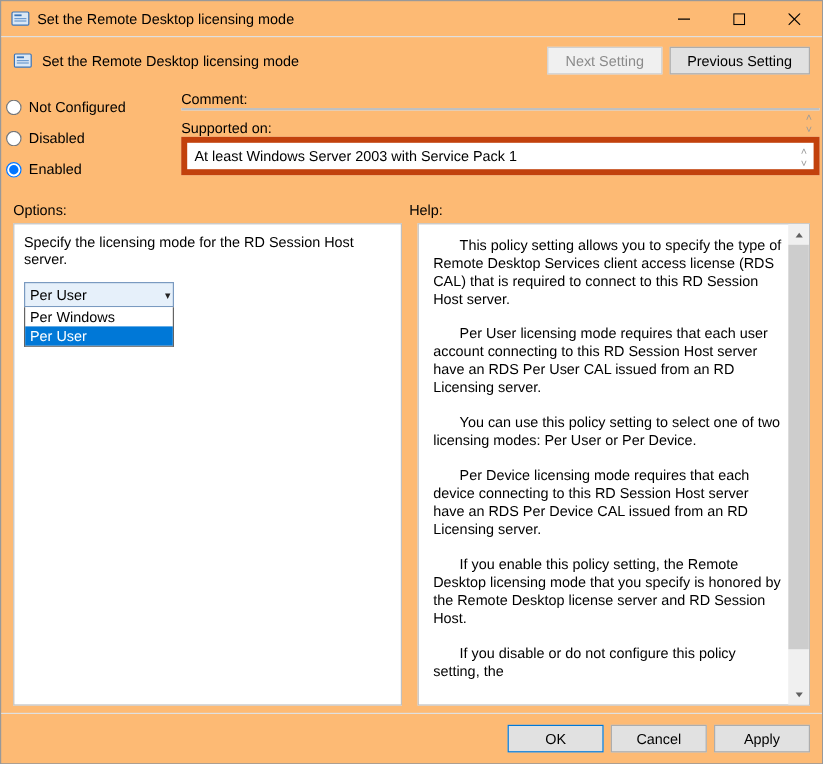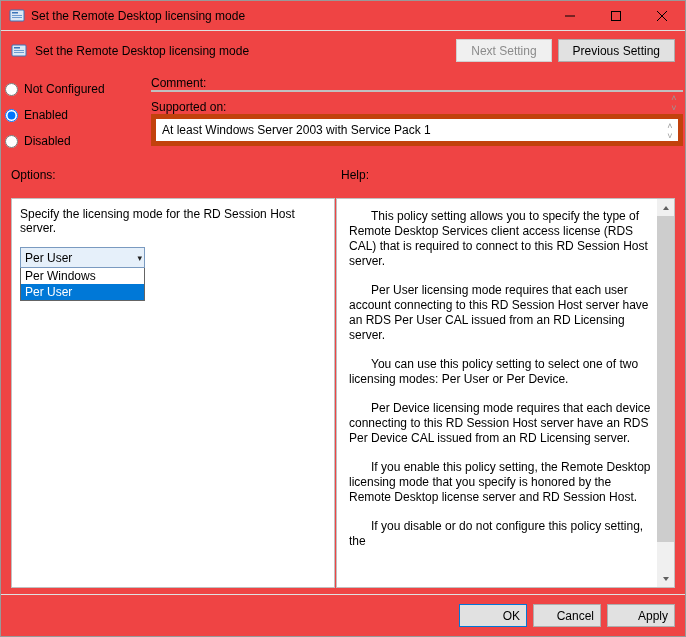--- a/index.html
+++ b/index.html
@@ -1,17 +1,17 @@
 <!DOCTYPE html>
 <html><head>
 <meta charset="utf-8">
 <style>
   * { box-sizing: border-box; font-family: "Segoe UI", Tahoma, sans-serif; font-size: 12px; }
   html, body { margin: 0; padding: 0; background: #fff; }
-  .window { width: 686px; height: 637px; border: 1px solid #999; background: #ef4444; display: flex; flex-direction: column; }
+  .window { width: 686px; height: 637px; border: 1px solid #999; background: #fdba74; display: flex; flex-direction: column; }
   .titlebar { height: 30px; display: flex; align-items: center; padding: 0 0 0 8px; border-bottom: 1px solid #e0e0e0; }
   .titlebar .icon { width: 16px; height: 16px; margin-right: 6px; }
   .titlebar .title { flex: 1; font-size: 12px; }
   .titlebar .winbtn { width: 46px; height: 30px; display: flex; align-items: center; justify-content: center; }
   .subhdr { display: flex; align-items: center; padding: 8px 10px 12px 10px; }
   .subhdr .icon { width: 16px; height: 16px; margin-right: 8px; }
   .subhdr .title { flex: 1; font-size: 12px; }
   .nav-btn { height: 23px; padding: 0 14px; border: 1px solid #adadad; background: #e1e1e1; font-size: 12px; margin-left: 6px; }
   .nav-btn.disabled { color: #8b8b8b; border-color: #d0d0d0; background: #f0f0f0; }
   .config-row { display: flex; padding: 0 2px; justify-content: space-between; }
@@ -20,36 +20,36 @@
   .radio input { margin: 0 6px 0 2px; }
   .field-col { flex: 1; }
   .field-row { display: flex; margin-bottom: 6px; flex-direction: column; }
   .field-label { width: 90px; padding-top: 2px; }
   .comment-box { flex: 1; height: 64px; border: 1px solid #c0c0c0; background: #fff; position: relative; }
   .supported-box { flex: 1; height: 40px; border: 5px solid #c2410c; background: #fff; position: relative; padding: 4px 18px 4px 6px; }
   .vscroll-hint { position: absolute; right: 2px; width: 12px; display: flex; flex-direction: column; justify-content: space-between; top: 2px; bottom: 2px; }
   .vscroll-hint .arrow { color: #9a9a9a; font-size: 9px; text-align: center; line-height: 10px; }
   .panel-labels { display: flex; padding: 14px 10px 4px 10px; }
   .panel-labels .left { width: 330px; }
-  .panels { flex: 1; display: flex; gap: 1px; padding: 0 10px 6px 10px; min-height: 0; margin-top: 12px; }
+  .panels { flex: 1; display: flex; gap: 13px; padding: 0 10px 6px 10px; min-height: 0; }
   .options-panel { width: 324px; border: 1px solid #c0c0c0; background: #fff; padding: 8px; position: relative; }
   .help-panel { flex: 1; border: 1px solid #c0c0c0; background: #fff; position: relative; display: flex; }
   .help-content { flex: 1; padding: 10px 4px 10px 12px; overflow: hidden; }
   .help-content p { margin: 0 0 14px 0; text-indent: 22px; line-height: 1.25; }
   .help-scrollbar { width: 17px; background: #f0f0f0; display: flex; flex-direction: column; }
   .help-scrollbar .btn { height: 17px; display: flex; align-items: center; justify-content: center; color: #606060; background: #f0f0f0; }
   .help-scrollbar .track { flex: 1; background: #f0f0f0; position: relative; }
   .help-scrollbar .thumb { position: absolute; top: 0; left: 0; right: 0; height: 92%; background: #cdcdcd; }
   .combo { width: 125px; height: 21px; border: 1px solid #7a9ac0; background: #e6f0fa; display: flex; align-items: center; padding: 0 2px 0 4px; justify-content: space-between; margin-top: 12px; cursor: default; }
   .combo .chev { font-size: 9px; color: #222; }
   .dropdown { width: 125px; border: 1px solid #646464; border-top: none; background: #fff; }
   .dropdown .opt { height: 16px; padding: 0 4px; line-height: 16px; }
   .dropdown .opt.sel { background: #0078d7; color: #fff; }
   .footer { height: 42px; border-top: 1px solid #e0e0e0; display: flex; align-items: center; justify-content: flex-end; padding: 0 10px; gap: 6px; }
-  .footer button { width: 68px; height: 23px; border: 1px solid #adadad; background: #e1e1e1; font-size: 12px; text-align: right; }
+  .footer button { width: 80px; height: 23px; border: 1px solid #adadad; background: #e1e1e1; font-size: 12px; }
   .footer button.default { border: 1px solid #0078d7; }
   .policy-icon-svg { width: 16px; height: 16px; }
 </style>
 </head>
 <body>
 
 <div class="window">
 
   <div class="titlebar">
     <span class="icon">
@@ -93,26 +93,26 @@
     <button class="nav-btn">Previous Setting</button>
   </div>
 
   <div class="config-row">
     <div class="radios">
       <label class="radio">
         <input type="radio" name="st" style="">
         <span>Not Configured</span>
       </label>
       <label class="radio">
+        <input type="radio" name="st" style="">
+        <span>Disabled</span>
+      </label>
+      <label class="radio">
         <input type="radio" name="st" checked="" style="">
         <span>Enabled</span>
-      </label>
-      <label class="radio">
-        <input type="radio" name="st" style="">
-        <span>Disabled</span>
       </label>
     </div>
     <div class="field-col">
       <div class="field-row">
         <div class="field-label">Comment:</div>
         <div class="comment-box">
           <span></span>
           <div class="vscroll-hint">
             <div class="arrow">˄</div>
             <div class="arrow">˅</div>

